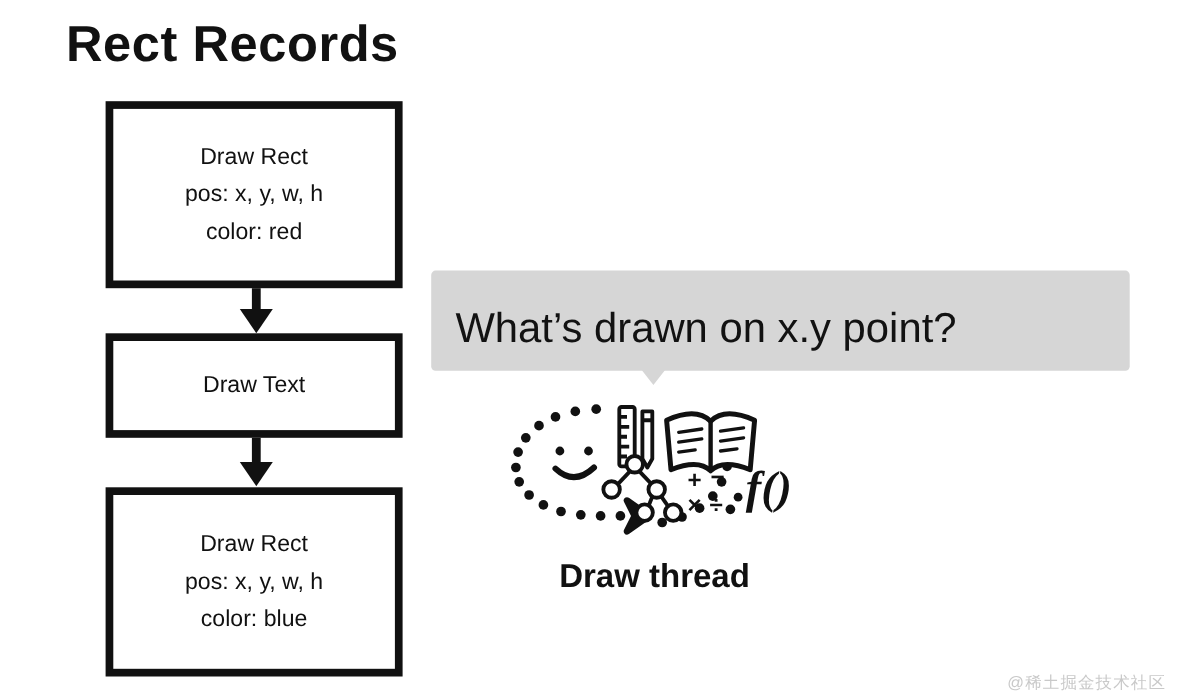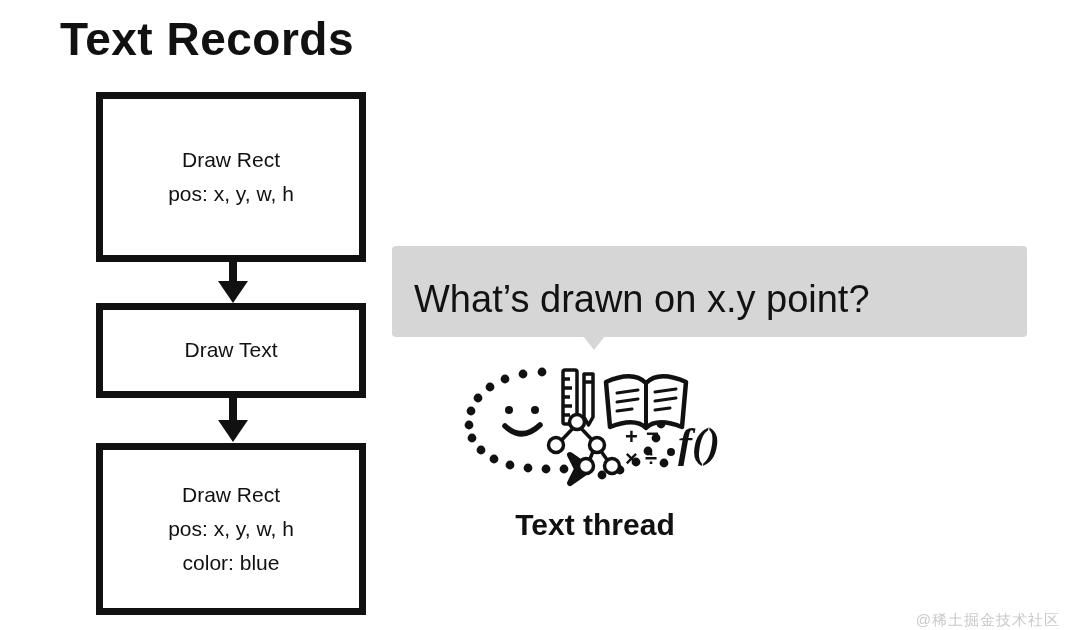--- a/index.html
+++ b/index.html
@@ -140,25 +140,26 @@
     bottom: 0;
     font-size: 15px;
     color: #c9c9c9;
     letter-spacing: 1px;
     white-space: nowrap;
   }
 </style>
 </head>
 <body>
 
-<div id="page-title">Text Records</div>
+<div id="page-title">Rect Records</div>
 
 <div class="record-box" id="record-box-1">
   <div class="record-line">Draw Rect</div>
   <div class="record-line">pos: x, y, w, h</div>
+  <div class="record-line">color: red</div>
 </div>
 
 <div class="flow-arrow" id="flow-arrow-1">
   <div class="stem"></div>
   <div class="head"></div>
 </div>
 
 <div class="record-box" id="record-box-2">
   <div class="record-line">Draw Text</div>
 </div>
@@ -262,15 +263,15 @@
 
     <text x="228" y="105" fill="#111111" font-family="'Liberation Serif', serif" font-style="italic" font-size="42" font-weight="bold">f()</text>
 
     <g fill="#111111">
       <circle cx="221" cy="100" r="4"></circle>
       <circle cx="214" cy="111" r="4.4"></circle>
     </g>
   </svg>
 </div>
 
-<div id="main-thread-label">Text thread</div>
+<div id="main-thread-label">Draw thread</div>
 
 <div id="watermark">@稀土掘金技术社区</div>
 
 </body></html>

